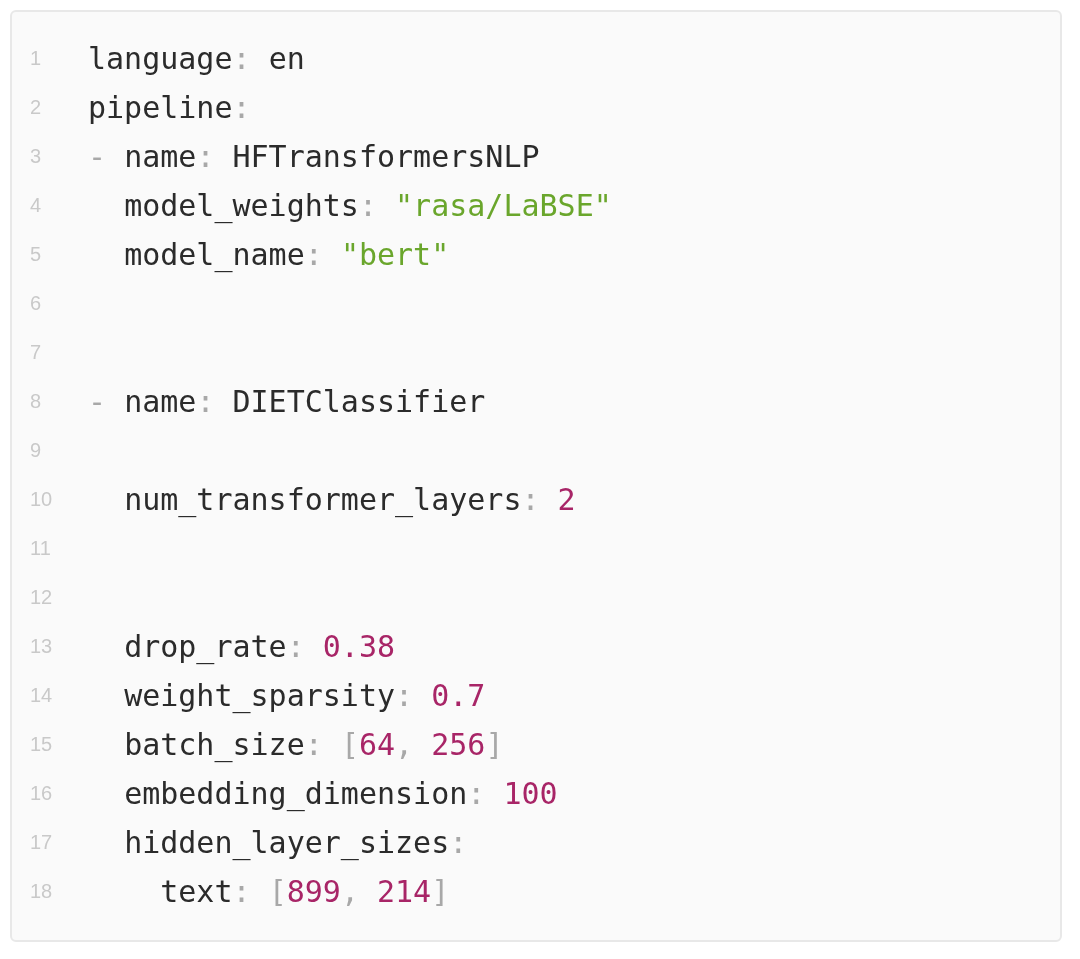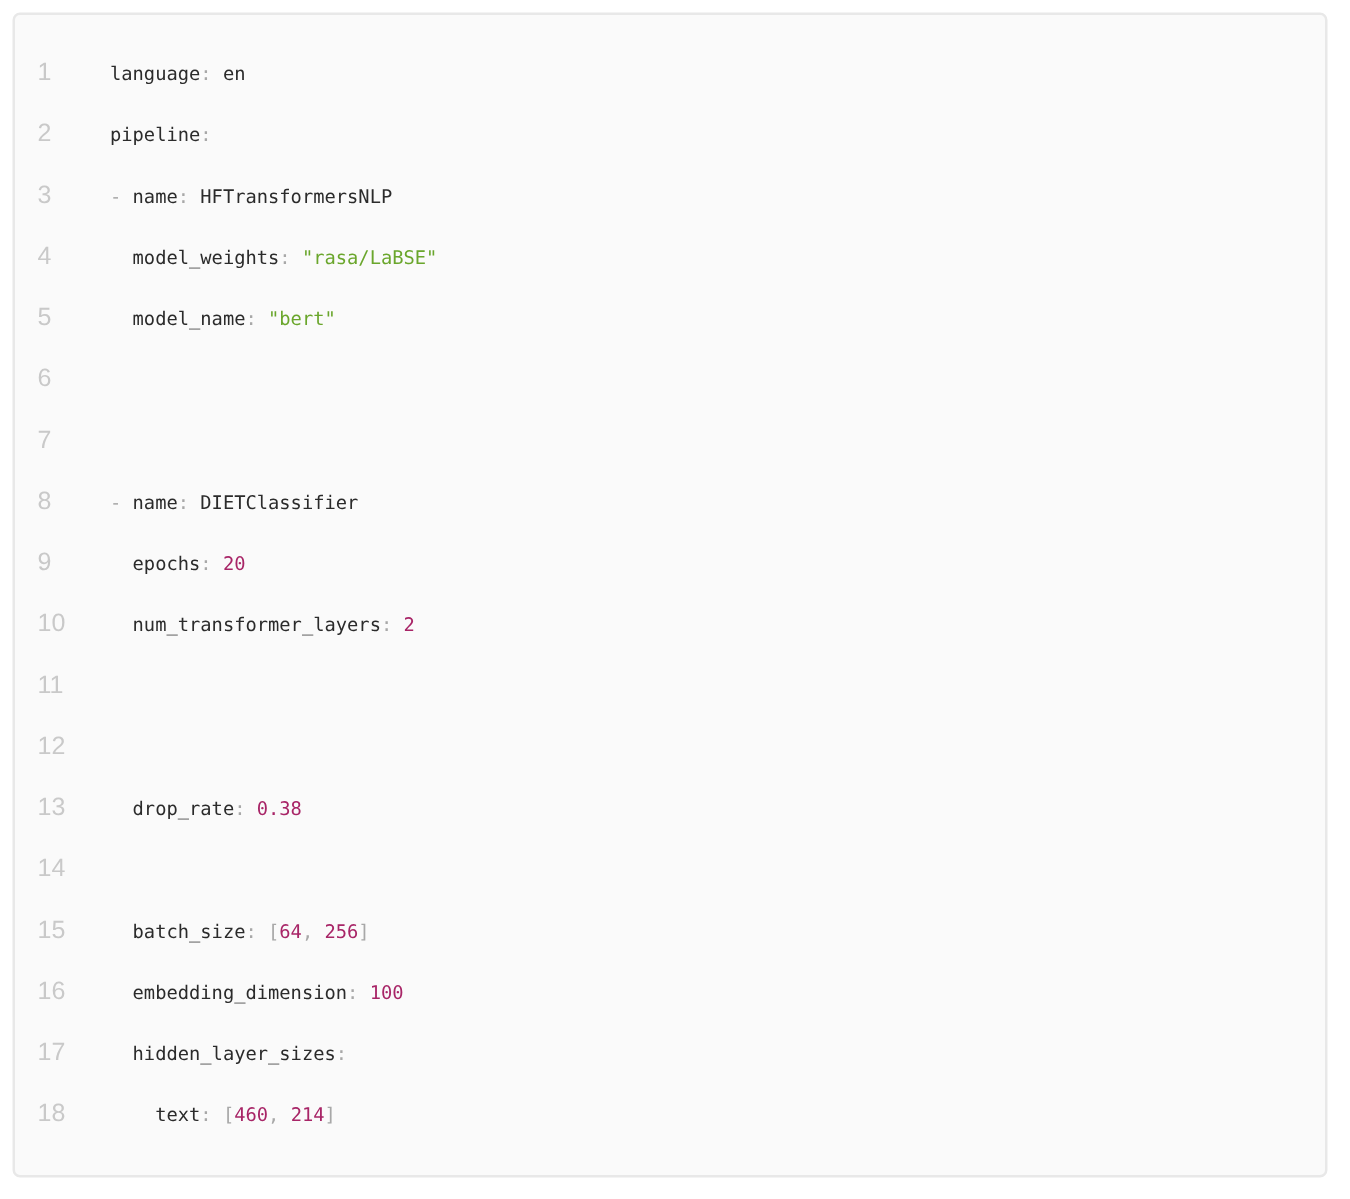--- a/index.html
+++ b/index.html
@@ -41,21 +41,21 @@
   .ln {
     width: 58px;
     flex-shrink: 0;
     font-family: "Liberation Sans", "DejaVu Sans", sans-serif;
     font-size: 20px;
     color: var(--ln-color, #c9c9c9);
     user-select: none;
   }
   .code {
     font-family: "DejaVu Sans Mono", "Liberation Mono", monospace;
-    font-size: 15px;
+    font-size: 30px;
     white-space: pre;
     color: var(--key-color, #2b2b2b);
     text-align: center;
   }
   .tok-key   { color: var(--key-color, #2b2b2b); }
   .tok-plain { color: var(--key-color, #2b2b2b); }
   .tok-punc  { color: var(--punc-color, #a8a8a8); }
   .tok-str   { color: var(--str-color, #6aa62c); }
   .tok-num   { color: var(--num-color, #a82567); }
 </style>
@@ -90,50 +90,50 @@
         </div>
         <div class="line">
           <span class="ln">7</span>
         </div>
         <div class="line">
           <span class="ln">8</span>
           <span class="code"><span class="tok-punc">- </span><span class="tok-key">name</span><span class="tok-punc">: </span><span class="tok-plain">DIETClassifier</span></span>
         </div>
         <div class="line">
           <span class="ln">9</span>
-          <span class="code"><span class="tok-plain">  </span><span class="tok-key">epochs</span><span class="tok-punc">: </span><span class="tok-num">20</span></span>
         </div>
         <div class="line">
           <span class="ln">10</span>
           <span class="code"><span class="tok-plain">  </span><span class="tok-key">num_transformer_layers</span><span class="tok-punc">: </span><span class="tok-num">2</span></span>
         </div>
         <div class="line">
           <span class="ln">11</span>
         </div>
         <div class="line">
           <span class="ln">12</span>
         </div>
         <div class="line">
           <span class="ln">13</span>
           <span class="code"><span class="tok-plain">  </span><span class="tok-key">drop_rate</span><span class="tok-punc">: </span><span class="tok-num">0.38</span></span>
         </div>
         <div class="line">
           <span class="ln">14</span>
+          <span class="code"><span class="tok-plain">  </span><span class="tok-key">weight_sparsity</span><span class="tok-punc">: </span><span class="tok-num">0.7</span></span>
         </div>
         <div class="line">
           <span class="ln">15</span>
           <span class="code"><span class="tok-plain">  </span><span class="tok-key">batch_size</span><span class="tok-punc">: </span><span class="tok-punc">[</span><span class="tok-num">64</span><span class="tok-punc">, </span><span class="tok-num">256</span><span class="tok-punc">]</span></span>
         </div>
         <div class="line">
           <span class="ln">16</span>
           <span class="code"><span class="tok-plain">  </span><span class="tok-key">embedding_dimension</span><span class="tok-punc">: </span><span class="tok-num">100</span></span>
         </div>
         <div class="line">
           <span class="ln">17</span>
           <span class="code"><span class="tok-plain">  </span><span class="tok-key">hidden_layer_sizes</span><span class="tok-punc">:</span></span>
         </div>
         <div class="line">
           <span class="ln">18</span>
-          <span class="code"><span class="tok-plain">    </span><span class="tok-key">text</span><span class="tok-punc">: </span><span class="tok-punc">[</span><span class="tok-num">460</span><span class="tok-punc">, </span><span class="tok-num">214</span><span class="tok-punc">]</span></span>
+          <span class="code"><span class="tok-plain">    </span><span class="tok-key">text</span><span class="tok-punc">: </span><span class="tok-punc">[</span><span class="tok-num">899</span><span class="tok-punc">, </span><span class="tok-num">214</span><span class="tok-punc">]</span></span>
         </div>
       </div>
   </div>
 </div>
 
 </body></html>

